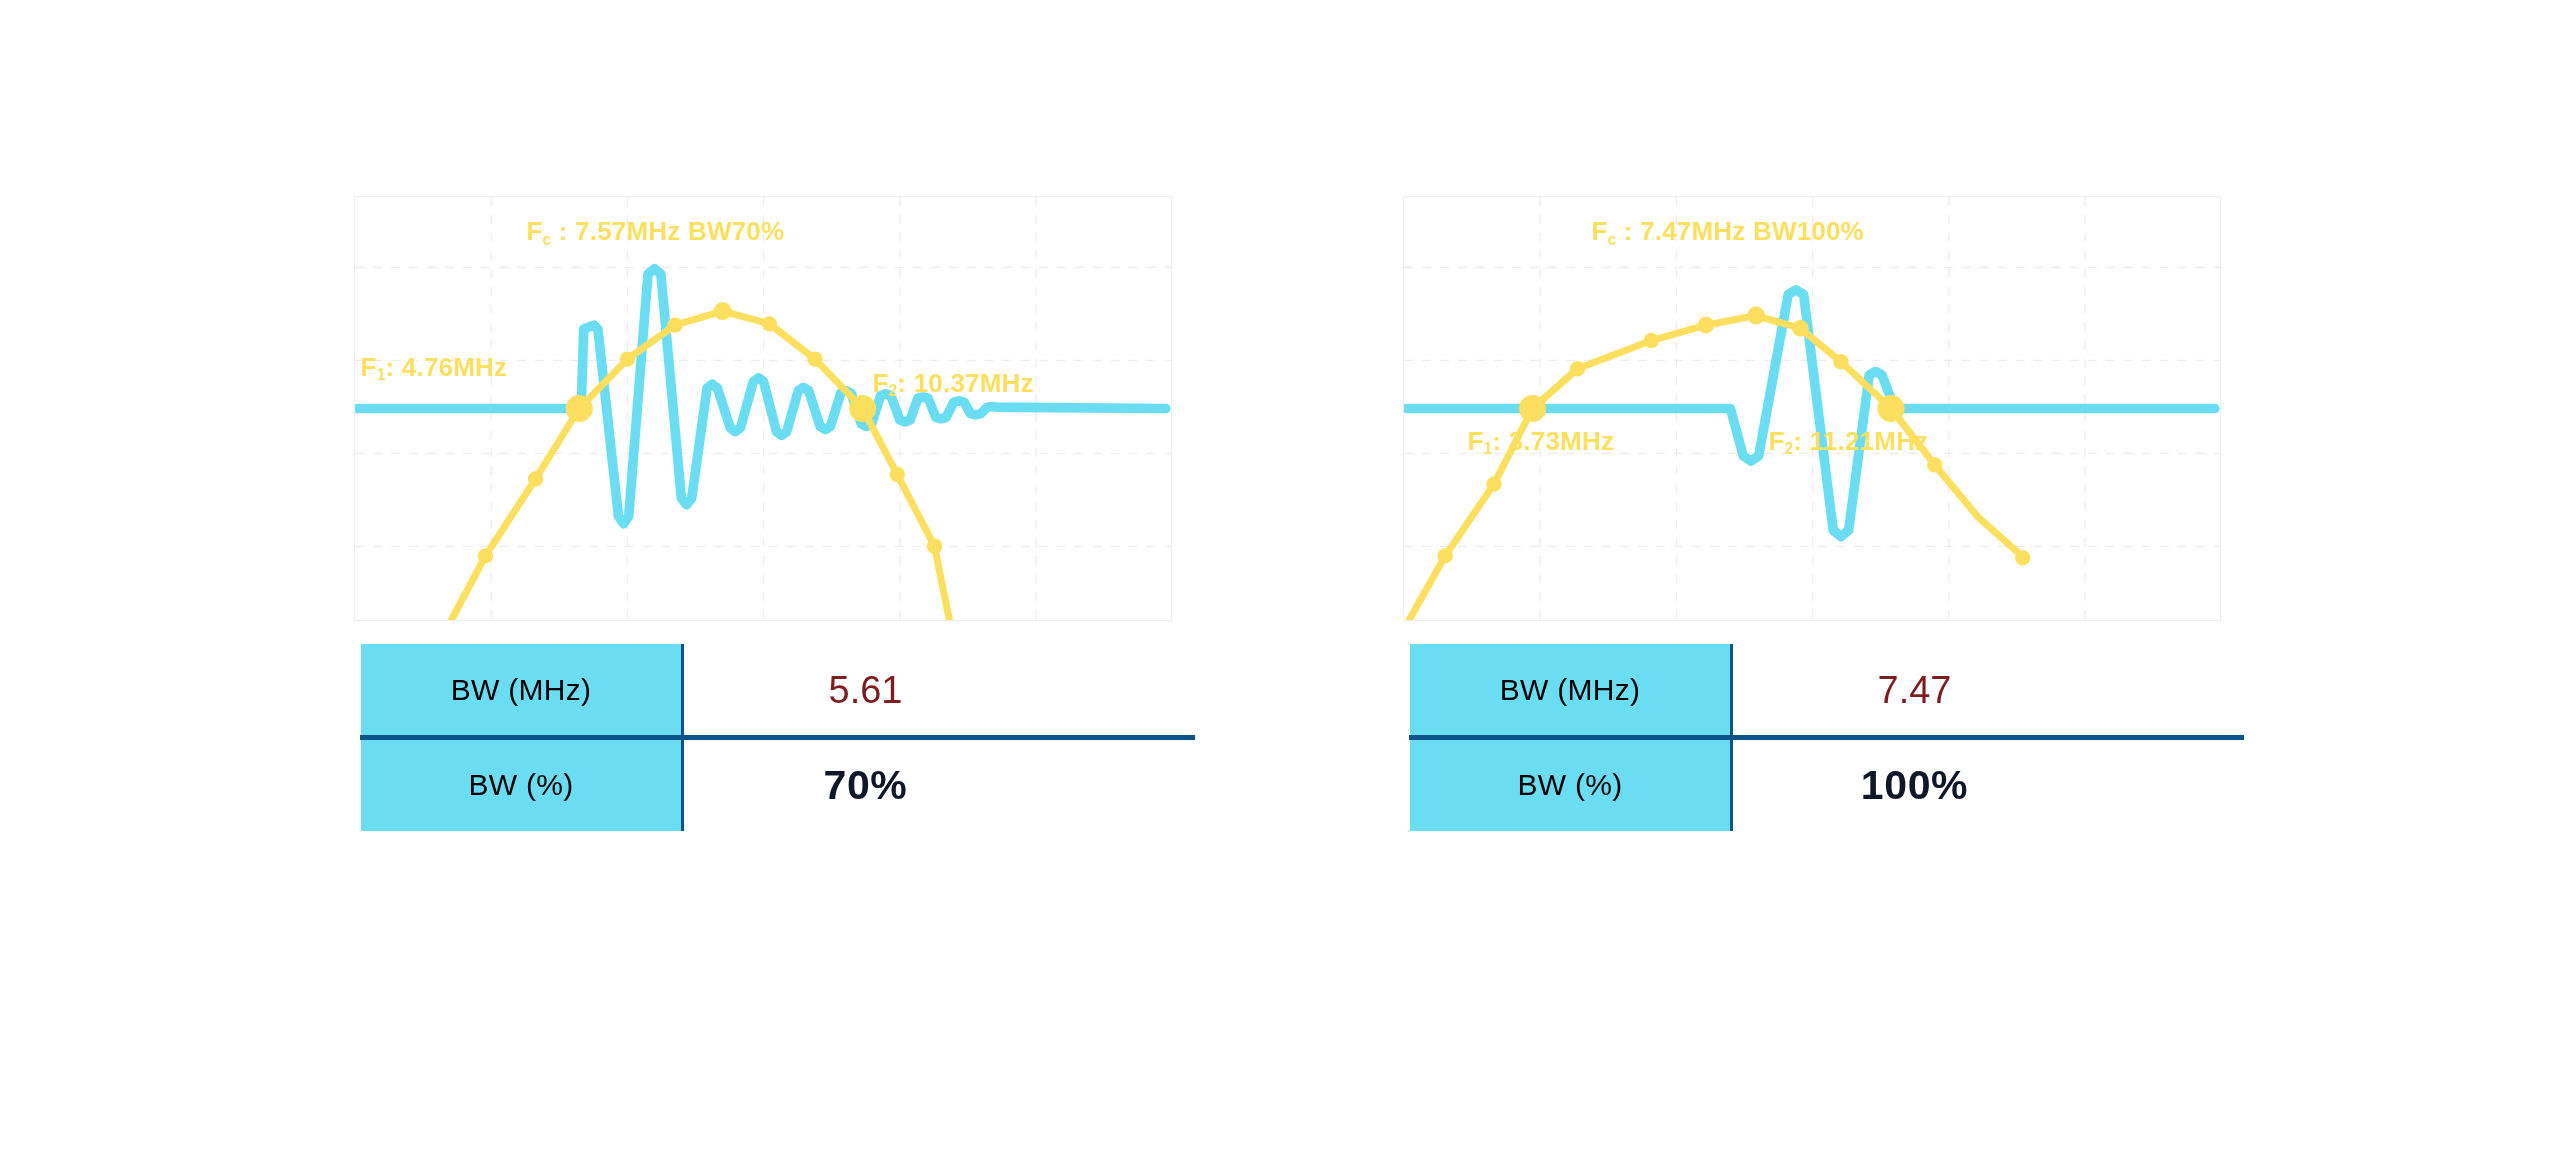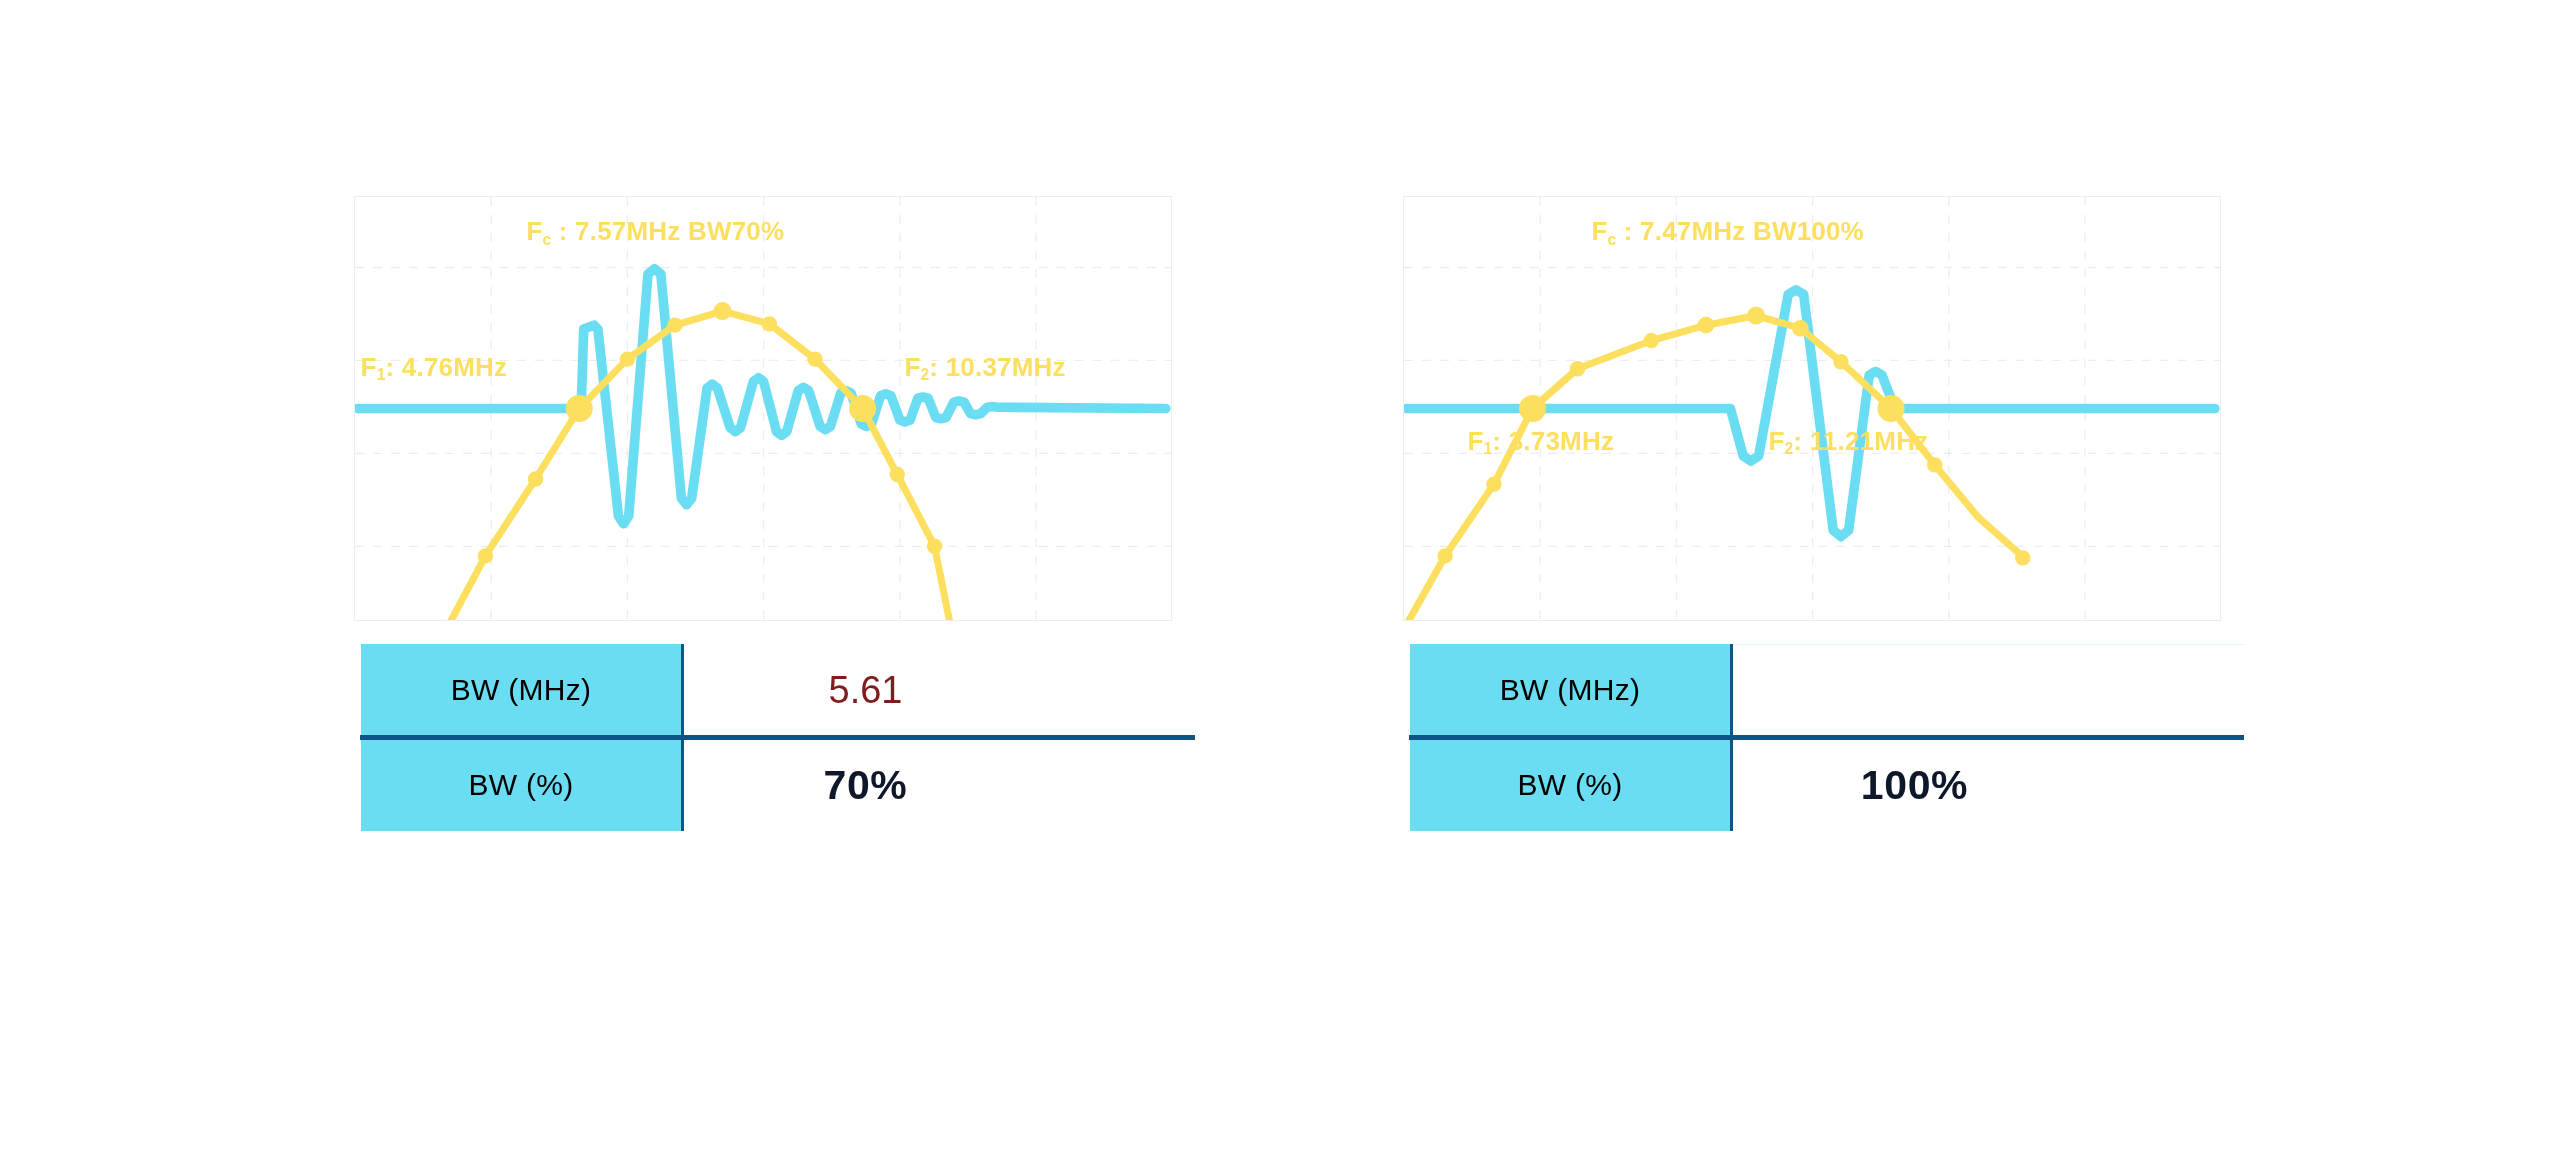--- a/index.html
+++ b/index.html
@@ -209,21 +209,21 @@
       </svg>
 
       <div class="annot" style="left:171px; top:19.3px;">
         <span>F</span><sub>c</sub><span> : 7.57MHz BW70%</span>
       </div>
 
       <div class="annot" style="left:5.2px; top:155px;">
         <span>F</span><sub>1</sub><span>: 4.76MHz</span>
       </div>
 
-      <div class="annot" style="left:517px; top:155px;margin-left:32px;">
+      <div class="annot" style="left:517px; top:171px;">
         <span>F</span><sub>2</sub><span>: 10.37MHz</span>
       </div>
     </div>
 
     <div class="bw-table">
       <div class="top-hairline"></div>
 
       <div class="bw-row r1">
         <div class="bw-label-cell">BW (MHz)</div>
         <div class="bw-value-cell">5.61</div>
@@ -295,20 +295,21 @@
       <div class="annot" style="left:364px; top:229px;">
         <span>F</span><sub>2</sub><span>: 11.21MHz</span>
       </div>
     </div>
 
     <div class="bw-table">
       <div class="top-hairline"></div>
 
       <div class="bw-row r1">
         <div class="bw-label-cell">BW (MHz)</div>
+        <div class="bw-value-cell">7.47</div>
       </div>
 
       <div class="bw-row r2">
         <div class="bw-label-cell">BW (%)</div>
         <div class="bw-value-cell pct">100%</div>
       </div>
 
       <div class="col-divider"></div>
       <div class="row-divider"></div>
     </div>

